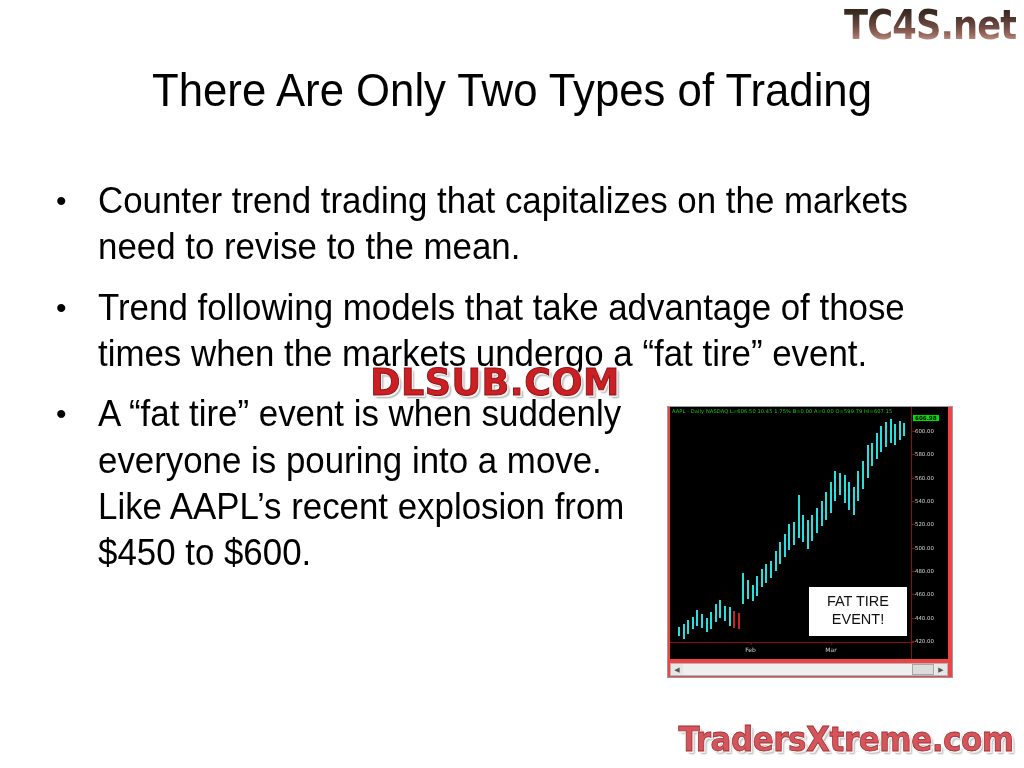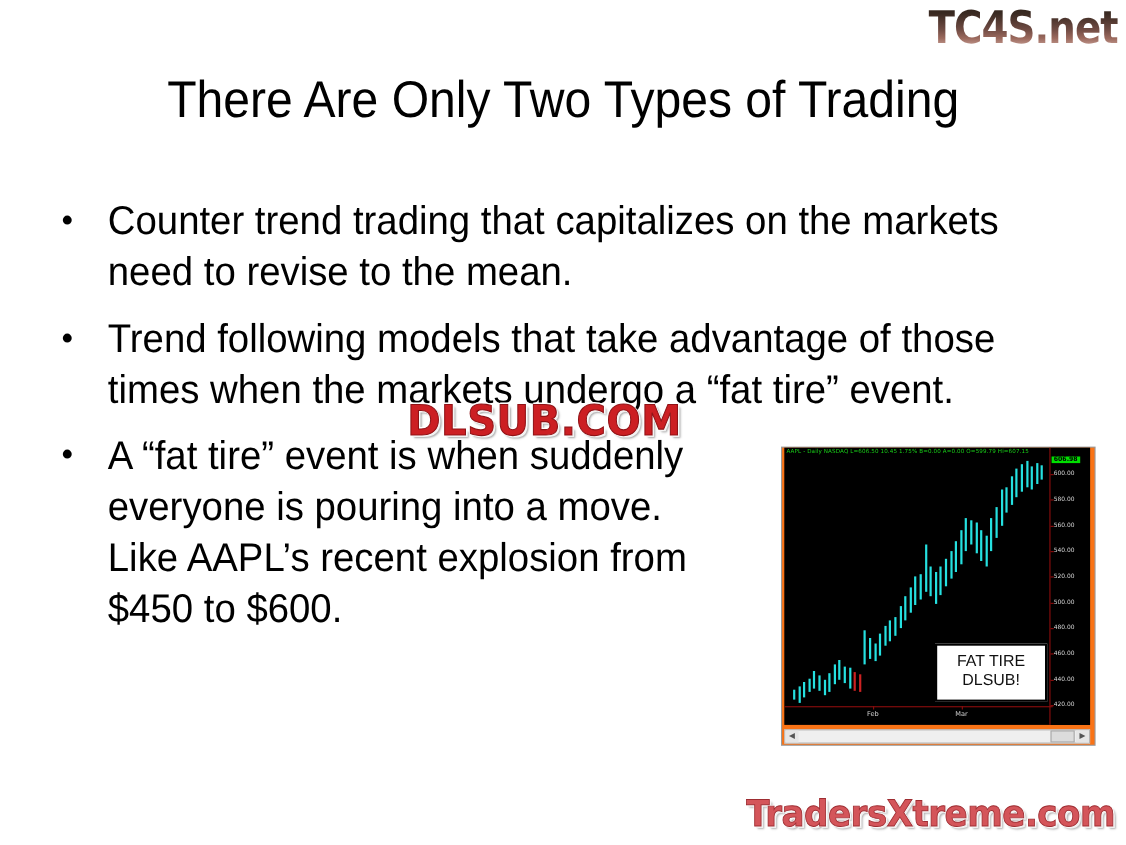--- a/index.html
+++ b/index.html
@@ -101,25 +101,25 @@
     text-shadow:
       1px 0 0 #ffffff, -1px 0 0 #ffffff, 0 1px 0 #ffffff, 0 -1px 0 #ffffff,
       2px 2px 0 #f2f2f2, 3px 3px 2px rgba(0,0,0,0.35);
     white-space: nowrap;
     line-height: 1.1;
   }
 
   
   #stock-chart {
     position: absolute;
-    left: 711px;
+    left: 668px;
     top: 407px;
     width: 284px;
     height: 270px;
-    background: #f97316;
+    background: #ef4444;
     box-shadow: 0 0 0 1px #9a9a9a;
   }
   .chart-inner {
     position: absolute;
     left: 2px; top: 0px;
     width: 278px;
     height: 252px;
     background: #000000;
     overflow: hidden;
   }
@@ -372,21 +372,21 @@
         <div class="price-tick" style="top: 231.162px;">420.00</div>
       </div>
 
     <div class="time-axis" id="time-axis">
         <div class="time-tick" style="left: 80.52px;">Feb</div>
         <div class="time-tick" style="left: 161.04px;">Mar</div>
       </div>
 
     <div class="fat-tire-callout">
       <div>FAT TIRE</div>
-      <div>DLSUB!</div>
+      <div>EVENT!</div>
     </div>
   </div>
 
   <div class="chart-scrollbar">
     <div class="sb-arrow">◀</div>
     <div class="sb-right-group">
       <div class="sb-thumb"></div>
       <div class="sb-arrow">▶</div>
     </div>
   </div>

